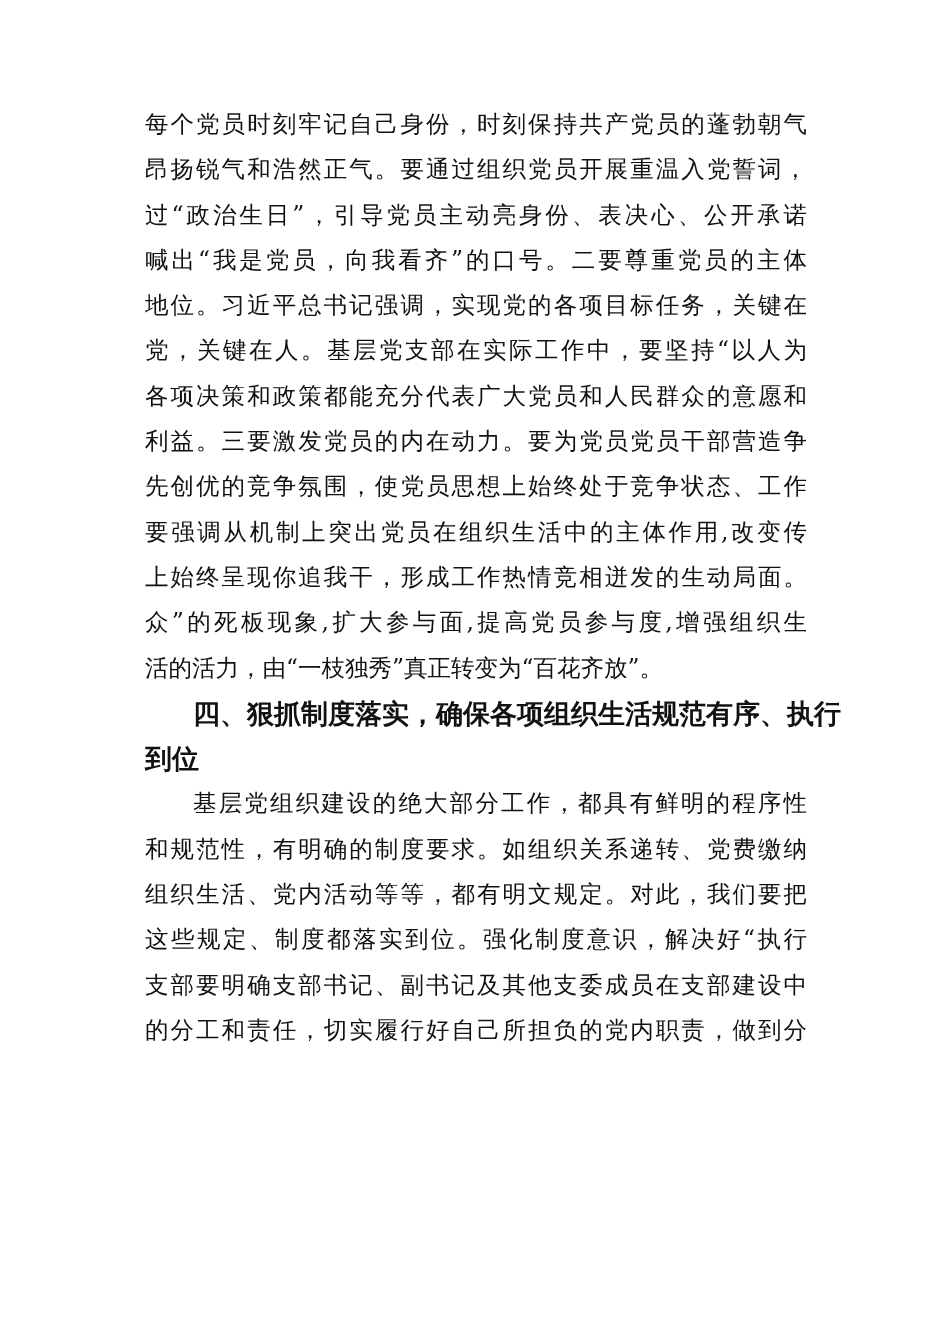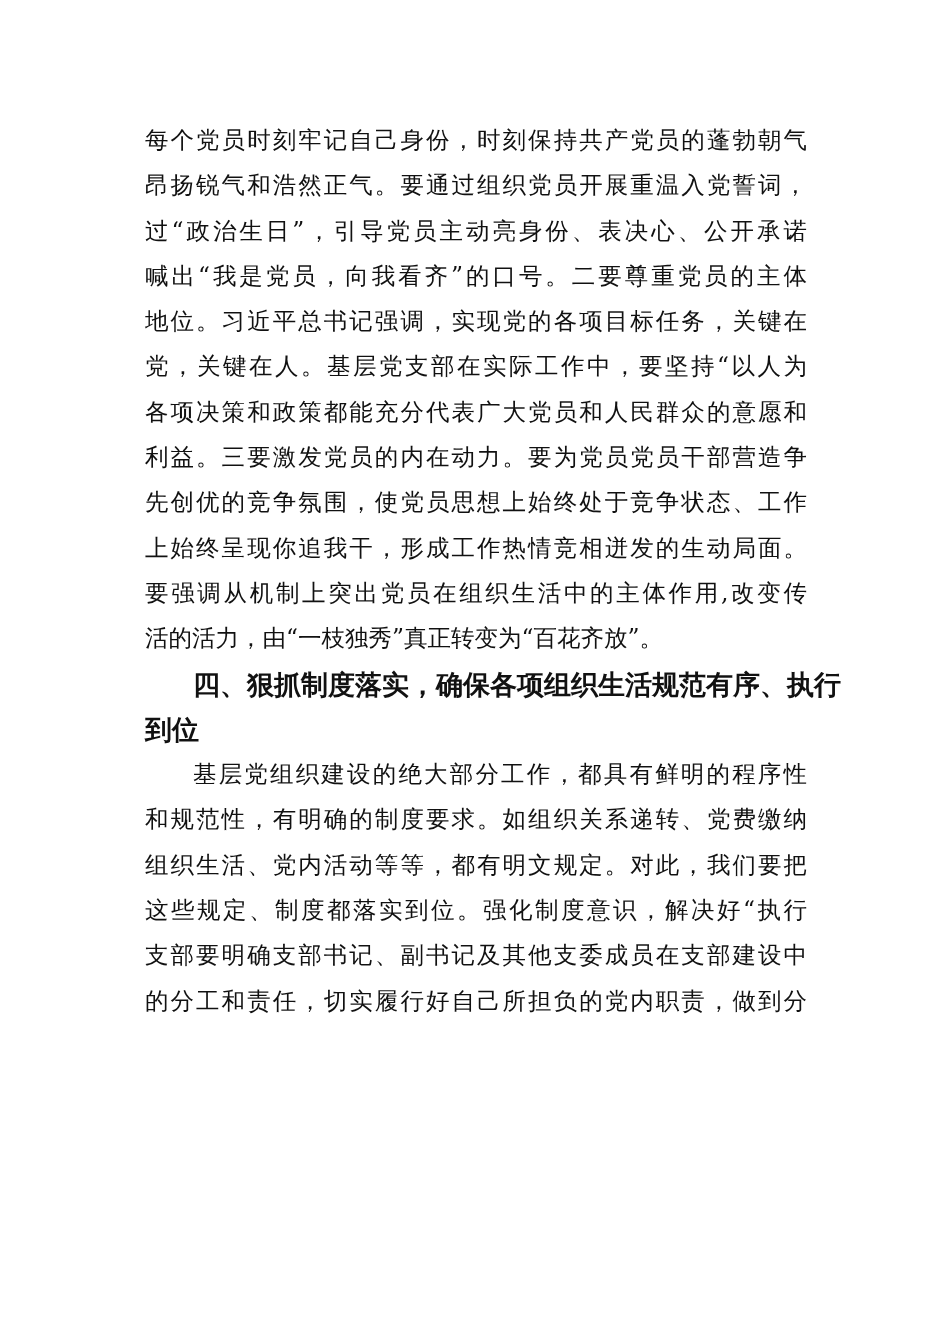--- a/index.html
+++ b/index.html
@@ -11,21 +11,21 @@
       width: 950px;
       height: 1344px;
       position: relative;
       overflow: hidden;
       font-family: "DejaVu Serif", "Liberation Serif", serif;
       color: #111111;
     }
     .page {
       position: absolute;
       left: 145px;
-      top: 118px;
+      top: 102px;
       width: 662px;
     }
     .line {
       height: 45.3px;
       line-height: 45.3px;
       font-size: 23.5px;
       white-space: nowrap;
       text-align: justify;
       text-align-last: justify;
       letter-spacing: 0;
@@ -49,22 +49,23 @@
   <div>
     <div class="line">每个党员时刻牢记自己身份，时刻保持共产党员的蓬勃朝气</div>
     <div class="line">昂扬锐气和浩然正气。要通过组织党员开展重温入党誓词，</div>
     <div class="line">过“政治生日”，引导党员主动亮身份、表决心、公开承诺</div>
     <div class="line">喊出“我是党员，向我看齐”的口号。二要尊重党员的主体</div>
     <div class="line">地位。习近平总书记强调，实现党的各项目标任务，关键在</div>
     <div class="line">党，关键在人。基层党支部在实际工作中，要坚持“以人为</div>
     <div class="line">各项决策和政策都能充分代表广大党员和人民群众的意愿和</div>
     <div class="line">利益。三要激发党员的内在动力。要为党员党员干部营造争</div>
     <div class="line">先创优的竞争氛围，使党员思想上始终处于竞争状态、工作</div>
+    <div class="line">要强调从机制上突出党员在组织生活中的主体作用,改变传</div>
     <div class="line">上始终呈现你追我干，形成工作热情竞相迸发的生动局面。</div>
-    <div class="line">要强调从机制上突出党员在组织生活中的主体作用,改变传</div>
+    <div class="line">众”的死板现象,扩大参与面,提高党员参与度,增强组织生</div>
     <div class="line last">活的活力，由“一枝独秀”真正转变为“百花齐放”。</div>
   </div>
 
   <div>
     <div class="line indent heading">四、狠抓制度落实，确保各项组织生活规范有序、执行</div>
     <div class="line last heading">到位</div>
   </div>
 
   <div>
     <div class="line indent">基层党组织建设的绝大部分工作，都具有鲜明的程序性</div>

